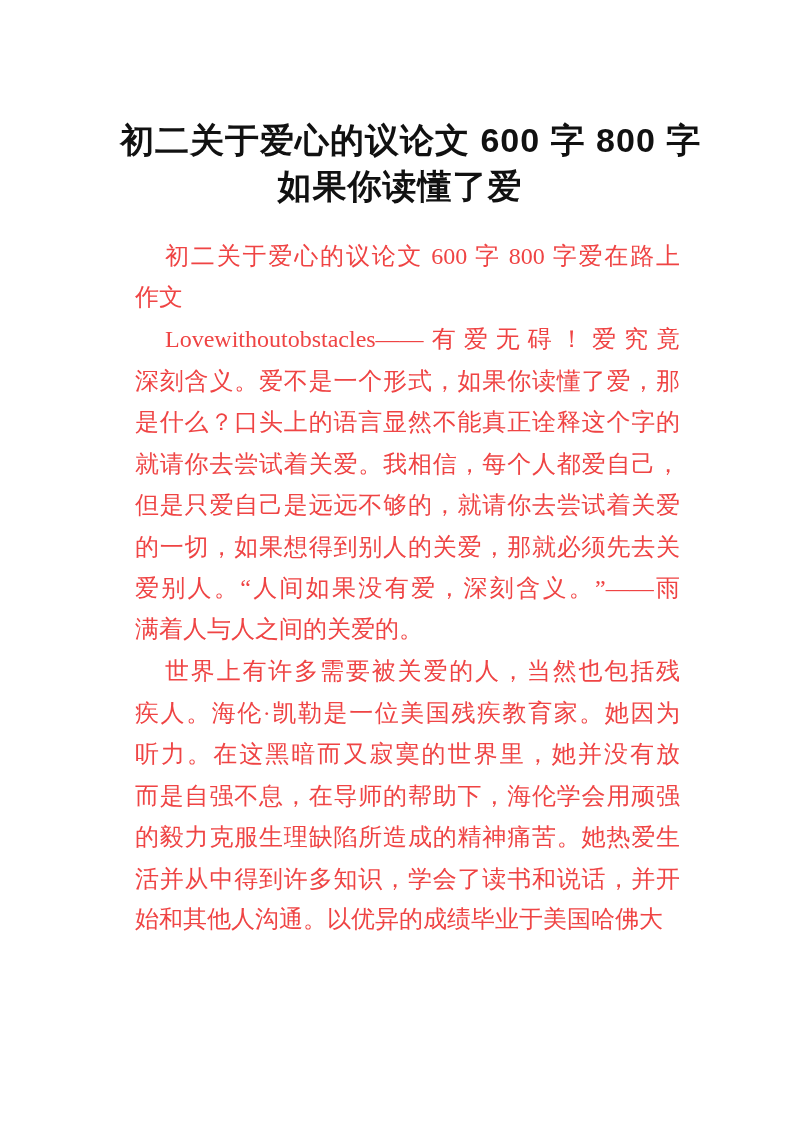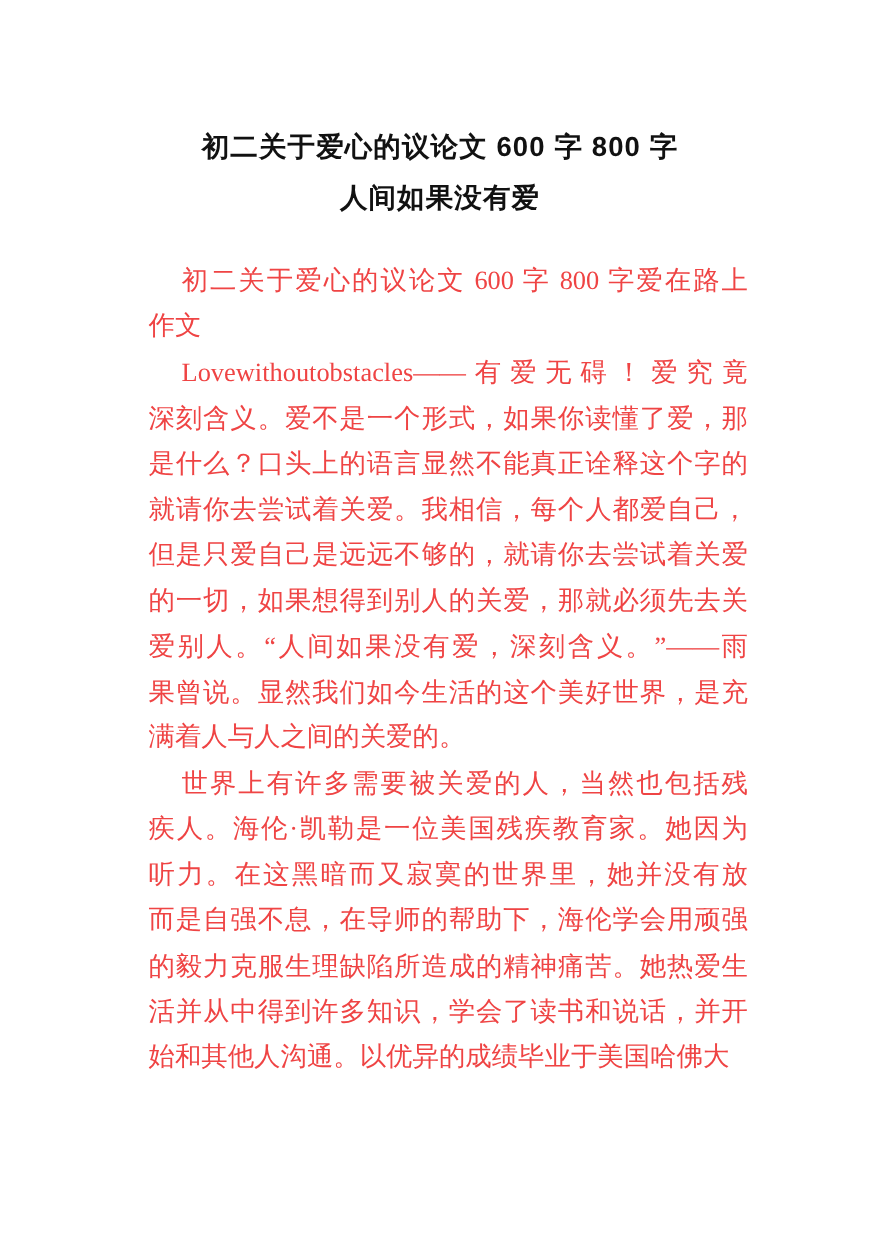--- a/index.html
+++ b/index.html
@@ -17,21 +17,21 @@
     font-family: "Liberation Serif", "DejaVu Serif", serif;
   }
   .doc-title {
     position: absolute;
     top: 94px;
     left: 120px;
     width: 560px;
     text-align: center;
     font-family: "Liberation Sans", "DejaVu Sans", sans-serif;
     font-weight: 700;
-    font-size: 25px;
+    font-size: 34px;
     line-height: 46px;
     color: #111111;
     letter-spacing: 1px;
   }
   .doc-title .title-line {
     white-space: nowrap;
   }
   .doc-body {
     position: absolute;
     top: 236px;
@@ -60,37 +60,36 @@
     font-family: Liberation Mono, monospace;
   }
 </style>
 </head>
 <body>
 
 <div class="page">
 
   <h1 class="doc-title">
     <div class="title-line">初二关于爱心的议论文 600 字 800 字</div>
-    <div class="title-line">人间如果没有爱</div>
+    <div class="title-line">如果你读懂了爱</div>
   </h1>
 
   <div class="doc-body">
     <div class="para">
         <div class="line para-first">初二关于爱心的议论文 600 字 800 字爱在路上</div>
         <div class="line para-last">作文</div>
       </div>
     <div class="para">
         <div class="line para-first">Lovewithoutobstacles——有爱无碍！爱究竟</div>
         <div class="line">深刻含义。爱不是一个形式，如果你读懂了爱，那</div>
         <div class="line">是什么？口头上的语言显然不能真正诠释这个字的</div>
         <div class="line">就请你去尝试着关爱。我相信，每个人都爱自己，</div>
         <div class="line">但是只爱自己是远远不够的，就请你去尝试着关爱</div>
         <div class="line">的一切，如果想得到别人的关爱，那就必须先去关</div>
         <div class="line">爱别人。“人间如果没有爱，深刻含义。”——雨</div>
-        <div class="line">果曾说。显然我们如今生活的这个美好世界，是充</div>
         <div class="line para-last">满着人与人之间的关爱的。</div>
       </div>
     <div class="para">
         <div class="line para-first">世界上有许多需要被关爱的人，当然也包括残</div>
         <div class="line">疾人。海伦·凯勒是一位美国残疾教育家。她因为</div>
         <div class="line">听力。在这黑暗而又寂寞的世界里，她并没有放弃，</div>
         <div class="line">而是自强不息，在导师的帮助下，海伦学会用顽强</div>
         <div class="line">的毅力克服生理缺陷所造成的精神痛苦。她热爱生</div>
         <div class="line">活并从中得到许多知识，学会了读书和说话，并开</div>
         <div class="line para-last">始和其他人沟通。以优异的成绩毕业于美国哈佛大</div>

